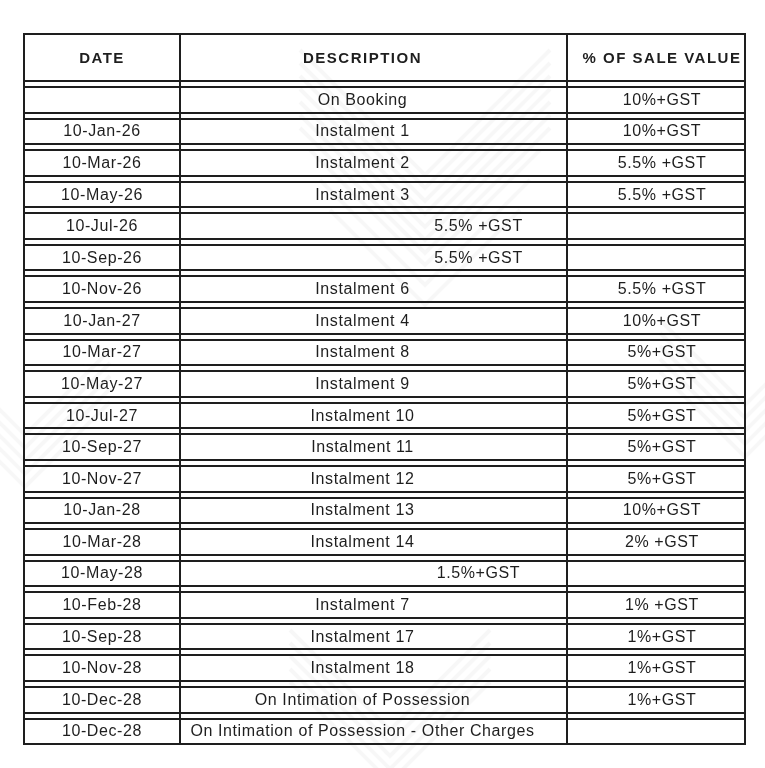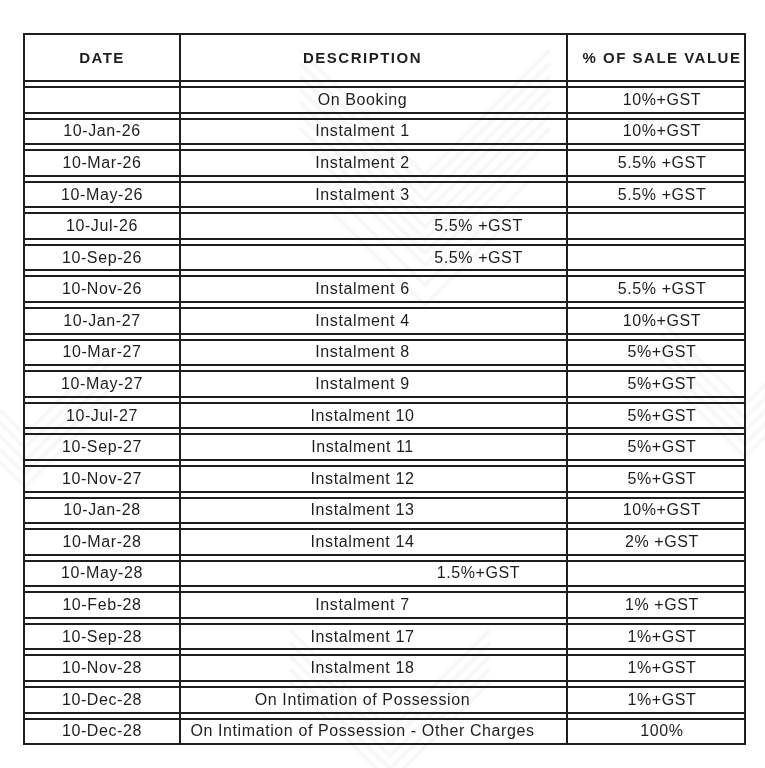--- a/index.html
+++ b/index.html
@@ -268,17 +268,16 @@
   <div class="row">
     <div class="cell c-date">10-Dec-28</div>
     <div class="cell c-desc">On Intimation of Possession</div>
     <div class="cell c-value">1%+GST</div>
   </div>
 
   <div class="sep"></div>
   <div class="row">
     <div class="cell c-date">10-Dec-28</div>
     <div class="cell c-desc">On Intimation of Possession - Other Charges</div>
-    <div class="cell c-value">100%</div>
   </div>
 </div>
 
 </div>
 
 </body></html>

